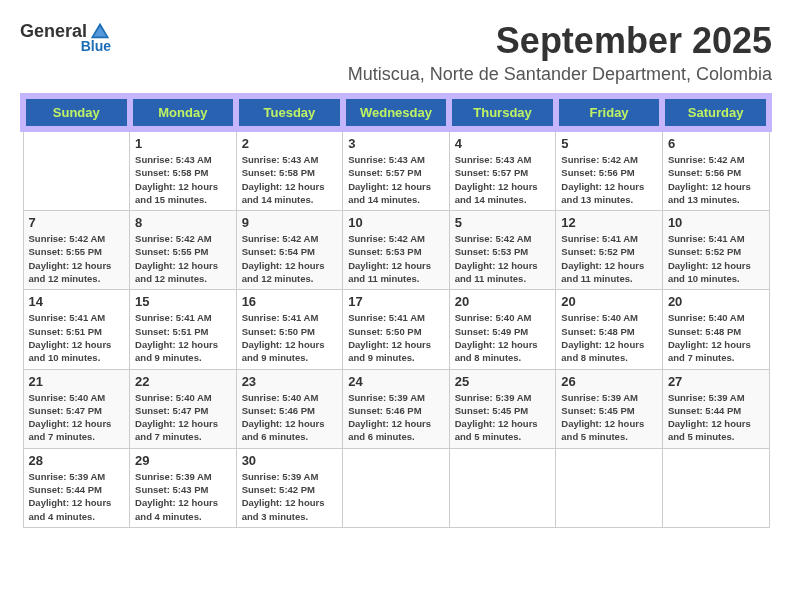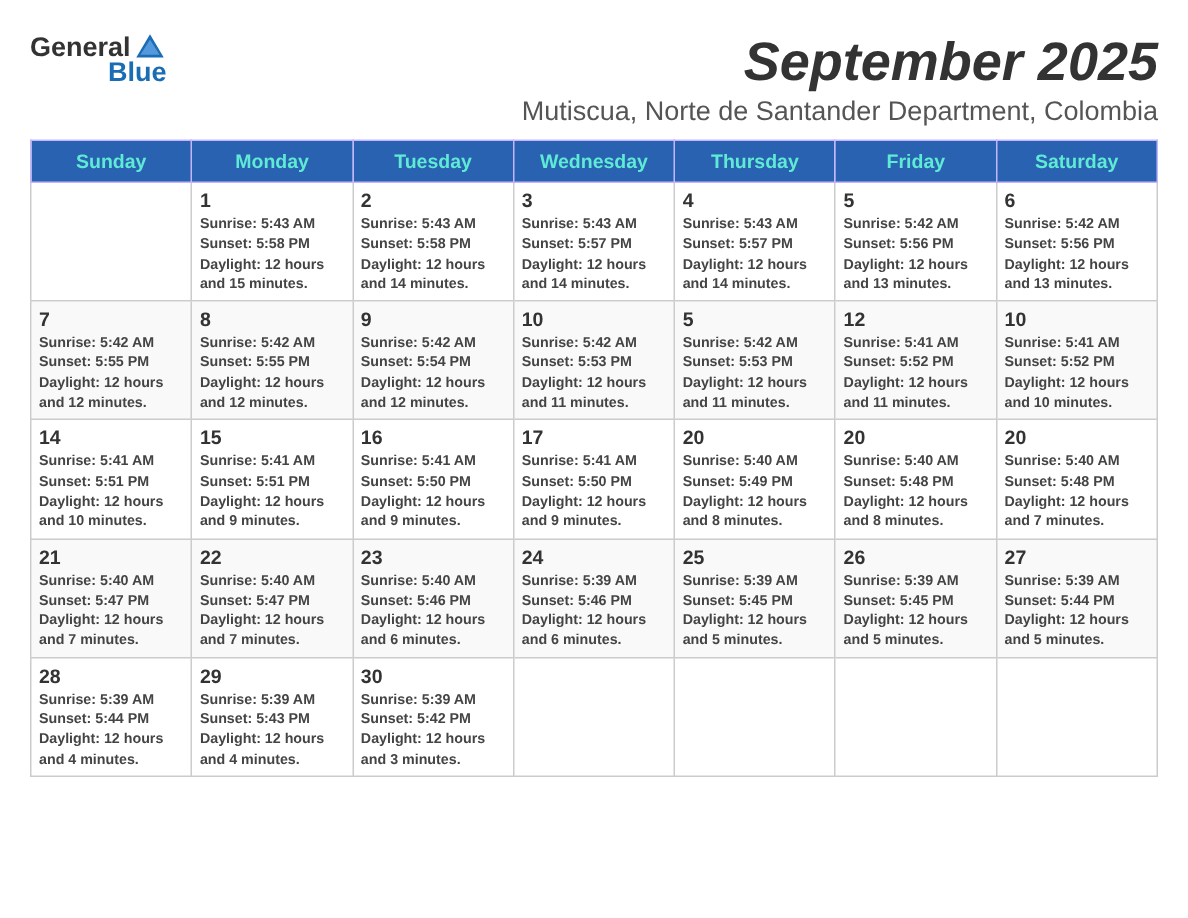--- a/index.html
+++ b/index.html
@@ -24,56 +24,55 @@
     .logo-text {
       display: flex;
       align-items: center;
     }
     .logo-general {
       font-size: 18px;
       font-weight: bold;
       color: #333;
     }
     .logo-blue {
-      font-size: 18px;
+      font-size: 14px;
       font-weight: bold;
       color: #1a6db5;
     }
     .logo-icon {
       width: 22px;
       height: 22px;
       margin-left: 2px;
     }
     .title-area {
       text-align: right;
     }
     .month-title {
       font-size: 36px;
       font-weight: bold;
       color: #333;
-      font-style: italic;
     }
     .subtitle {
       font-size: 18px;
       color: #555;
       margin-top: 2px;
     }
     .calendar {
       width: 100%;
       border-collapse: collapse;
       border: 1px solid #ccc;
     }
     .calendar th {
       background-color: #2962b0;
-      color: #5eead4;
+      color: #bef264;
       text-align: center;
       padding: 6px 4px;
       font-size: 13px;
       font-weight: bold;
-      border: 1px solid #c4b5fd;
+      border: 6px solid #c4b5fd;
     }
     .calendar td {
       vertical-align: top;
       padding: 4px 5px;
       border: 1px solid #ccc;
       width: calc(100% / 7);
       min-height: 85px;
       background: #fff;
     }
     .calendar tr:nth-child(even) td {

